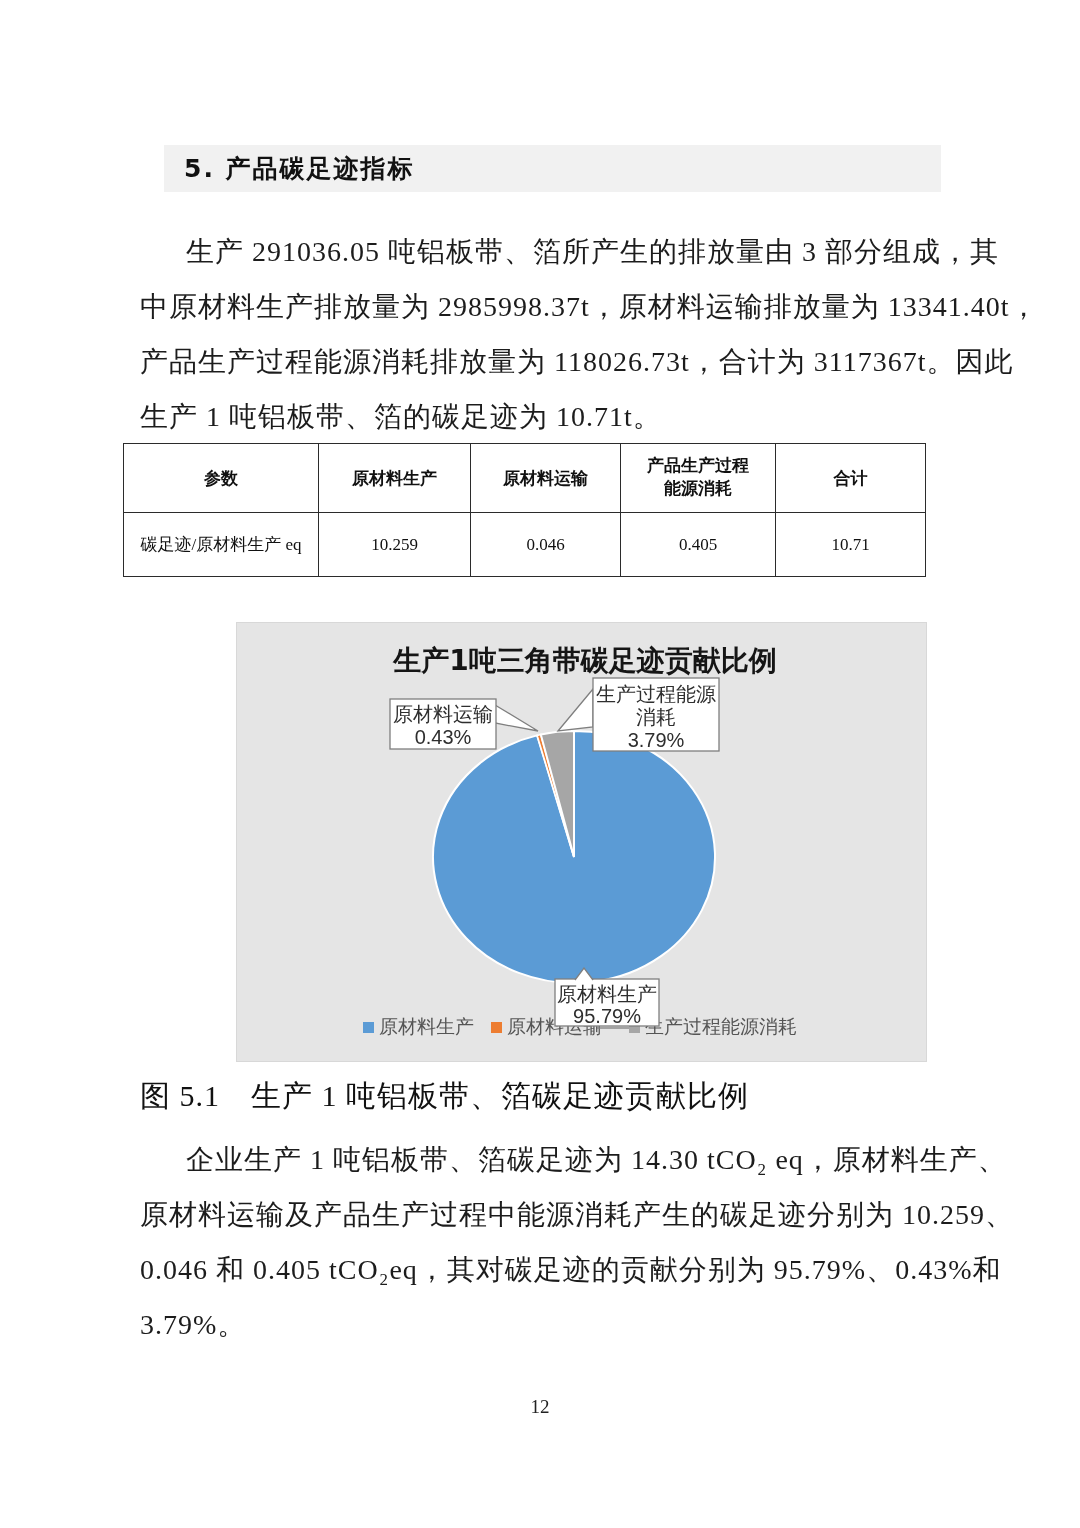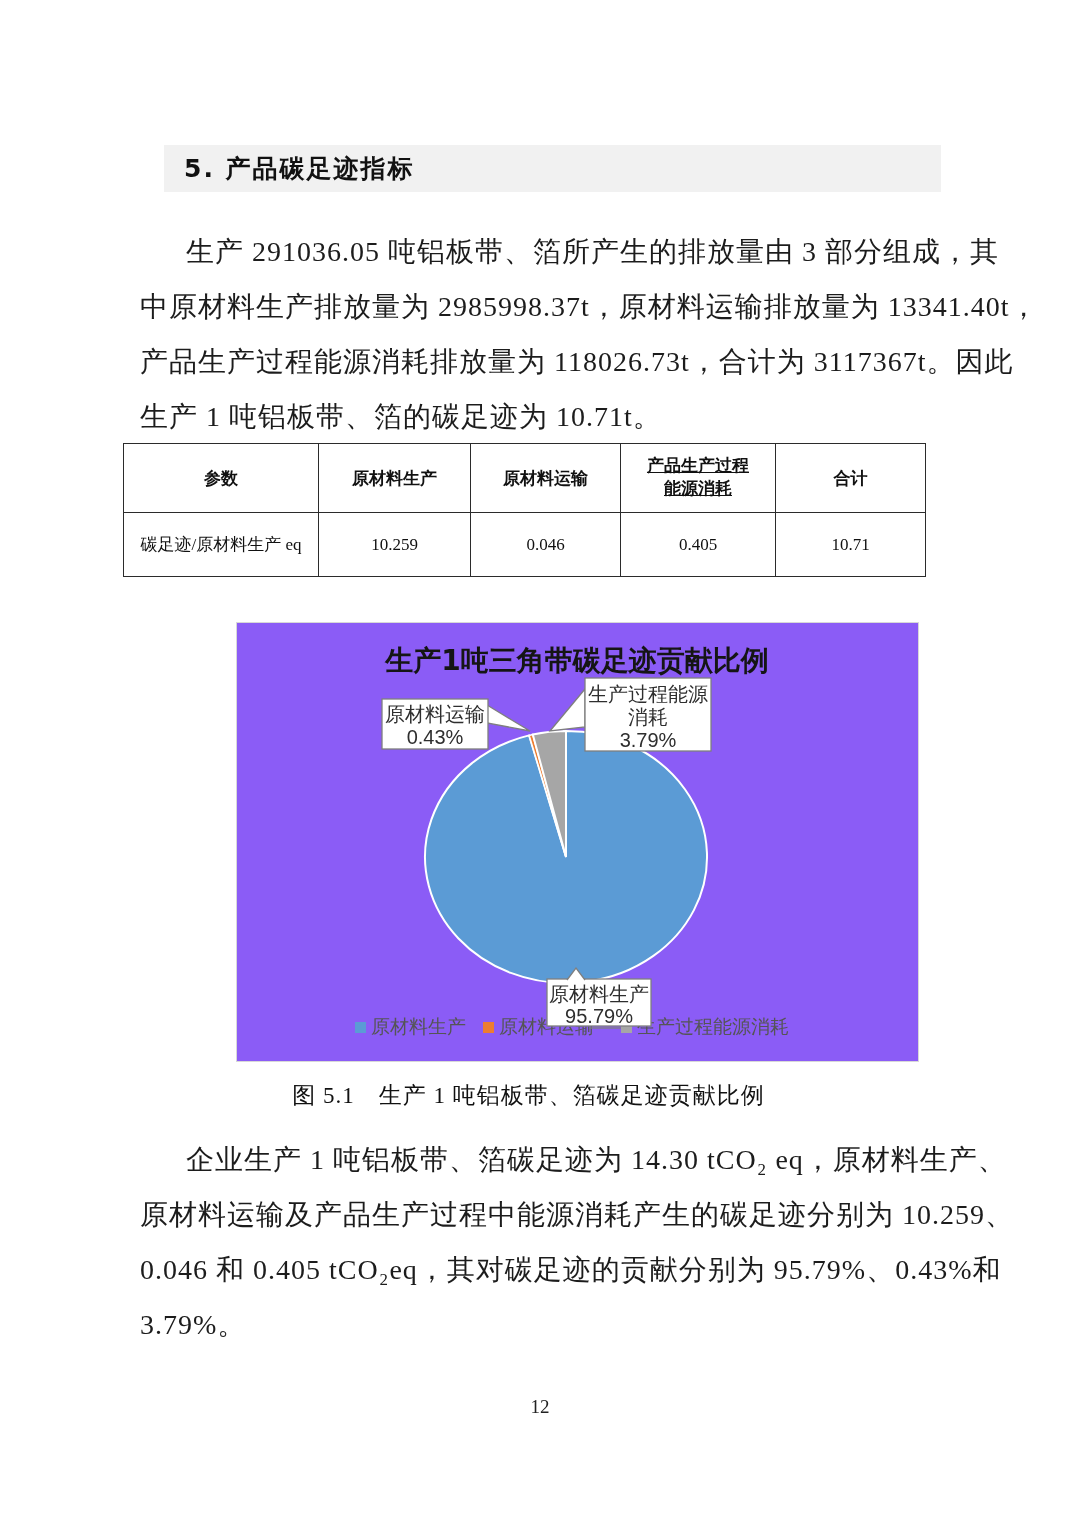--- a/index.html
+++ b/index.html
@@ -34,35 +34,35 @@
     position:absolute;left:123px;top:443px;
     border-collapse:collapse;table-layout:fixed;
     font-size:17px;color:#111;
   }
   .cf-table td{
     border:1px solid #2b2b2b;text-align:center;vertical-align:middle;
     padding:0 4px;box-sizing:border-box;
   }
   .cf-table .hrow td{height:69px;font-weight:bold;}
   .cf-table .drow td{height:64px;}
-  .pre{white-space:pre-line;line-height:1.35;text-decoration:underline;}
+  .pre{white-space:pre-line;line-height:1.35;}
   
   .chart-box{
     position:absolute;left:236px;top:622px;width:681px;height:438px;
-    border:1px solid #d8d8d8;background:#8b5cf6;box-sizing:content-box;
+    border:1px solid #d8d8d8;background:#e5e5e5;box-sizing:content-box;padding-left:8px;
   }
   .chart-box svg{display:block;}
   .chart-title{font-family:"DejaVu Sans","Liberation Sans",sans-serif;font-weight:bold;font-size:28px;fill:#151515;}
   .callout-text{font-family:"Liberation Sans","DejaVu Sans",sans-serif;font-size:20px;fill:#2e2e2e;}
   .legend-text{font-family:"Liberation Sans","DejaVu Sans",sans-serif;font-size:19px;fill:#555;}
   .callout-shape{fill:#ffffff;stroke:#7f7f7f;stroke-width:1.3;}
   
   .caption{
     position:absolute;left:140px;top:1078px;width:777px;
-    text-align:center;font-size:23px;line-height:36px;color:#111;
+    font-size:30px;line-height:36px;color:#111;
     letter-spacing:1px;
   }
   .page-number{
     position:absolute;left:0;top:1396px;width:1080px;
     text-align:center;font-size:19px;color:#222;
   }
 </style>
 </head>
 <body>
 

